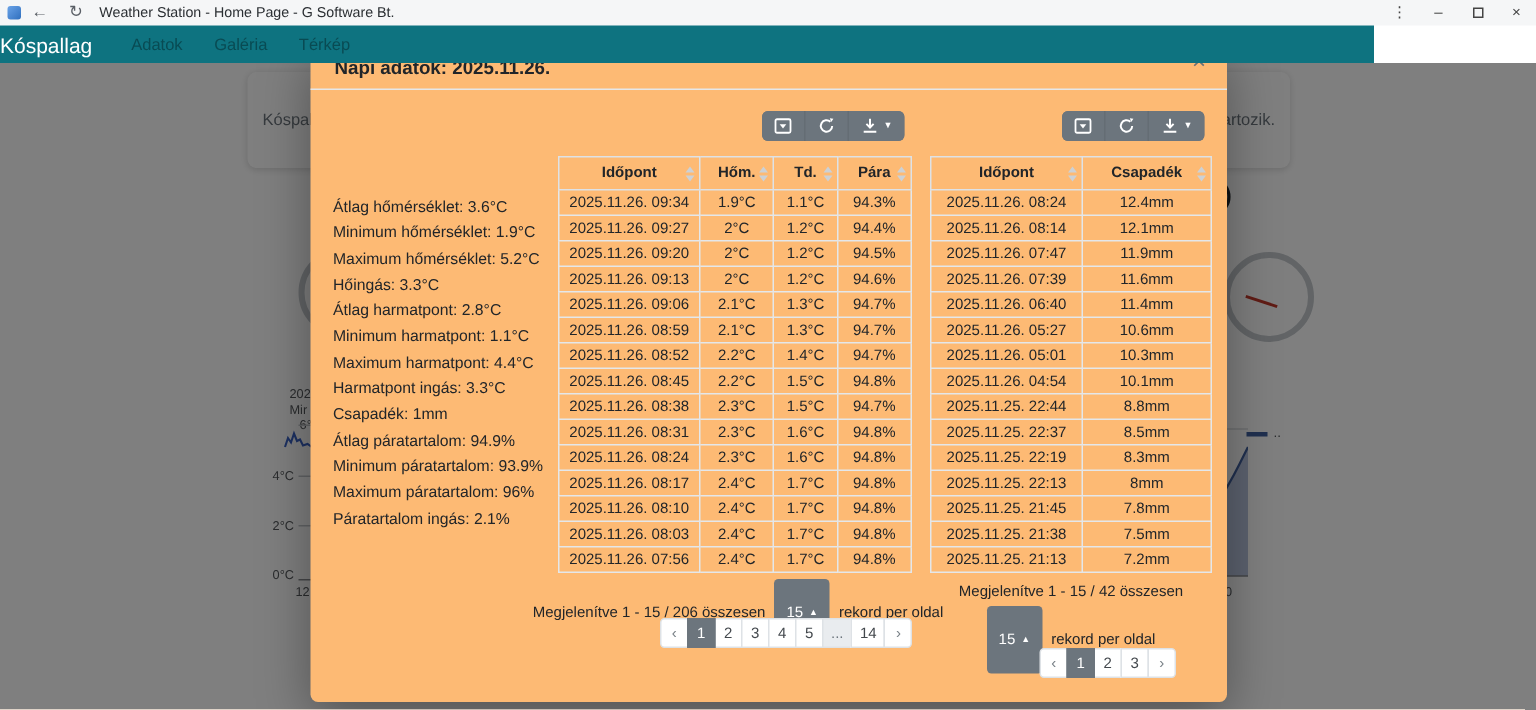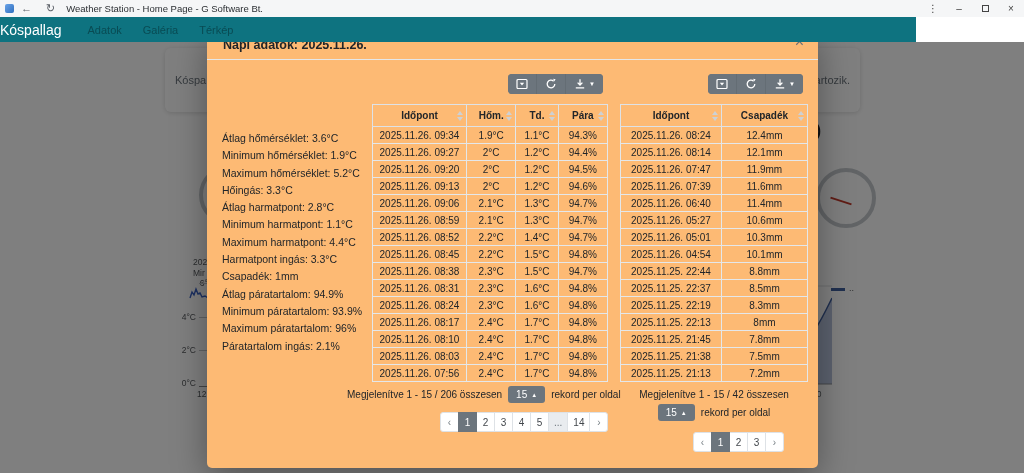--- a/index.html
+++ b/index.html
@@ -77,26 +77,26 @@
   .sort { position:absolute; right:3px; top:50%; transform:translateY(-50%);
     display:flex; flex-direction:column; align-items:center; }
   .sort .su { width:0; height:0; border-left:3px solid transparent; border-right:3px solid transparent;
     border-bottom:4px solid #ccd1d6; margin-bottom:2px; display:block; }
   .sort .sd { width:0; height:0; border-left:3px solid transparent; border-right:3px solid transparent;
     border-top:4px solid #ccd1d6; display:block; }
 
   
   .summary-txt { font-size:10px; color:#212529; white-space:nowrap; }
   .mid-summary { position:absolute; left:140px; top:356px; width:290px; display:flex;
-    align-items:center; gap:6px; }
+    align-items:center; justify-content:center; gap:6px; }
   .right-summary1 { position:absolute; left:413px; top:354px; width:188px; text-align:center; }
   .right-summary2 { position:absolute; left:413px; top:374px; width:188px; display:flex;
     align-items:center; justify-content:center; gap:6px; }
   .perpage-btn { display:inline-flex; align-items:center; gap:4px; background:#6c757d; color:#fff;
-    border:none; border-radius:3px; font-size:10px; padding:3px 8px; cursor:pointer;
+    border:none; border-radius:3px; font-size:10px; padding:17px 8px; cursor:pointer;
     font-family:inherit; }
   .caret-up { font-size:6px; }
   .pages { position:absolute; display:flex; }
   .pages-mid { left:233px; top:382px; }
   .pages-right { left:486px; top:402px; }
   .pg { height:20px; min-width:19px; padding:0 5px; display:flex; align-items:center;
     justify-content:center; font-size:10px; border:1px solid #dee2e6; background:#fff;
     color:#43484d; margin-left:-1px; cursor:pointer; font-family:inherit; }
   .pg:first-child { border-radius:3px 0 0 3px; margin-left:0; }
   .pg:last-child { border-radius:0 3px 3px 0; }

